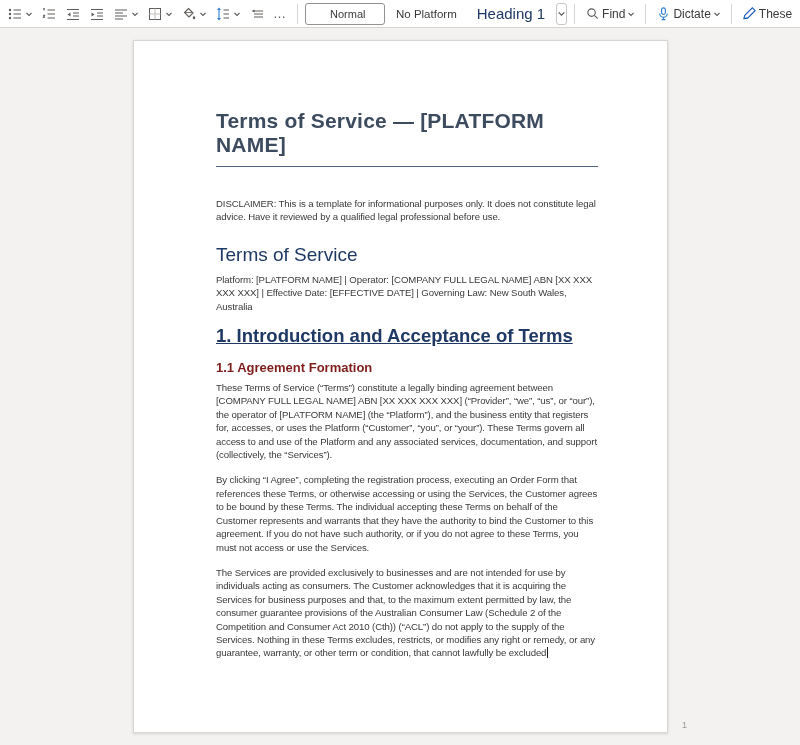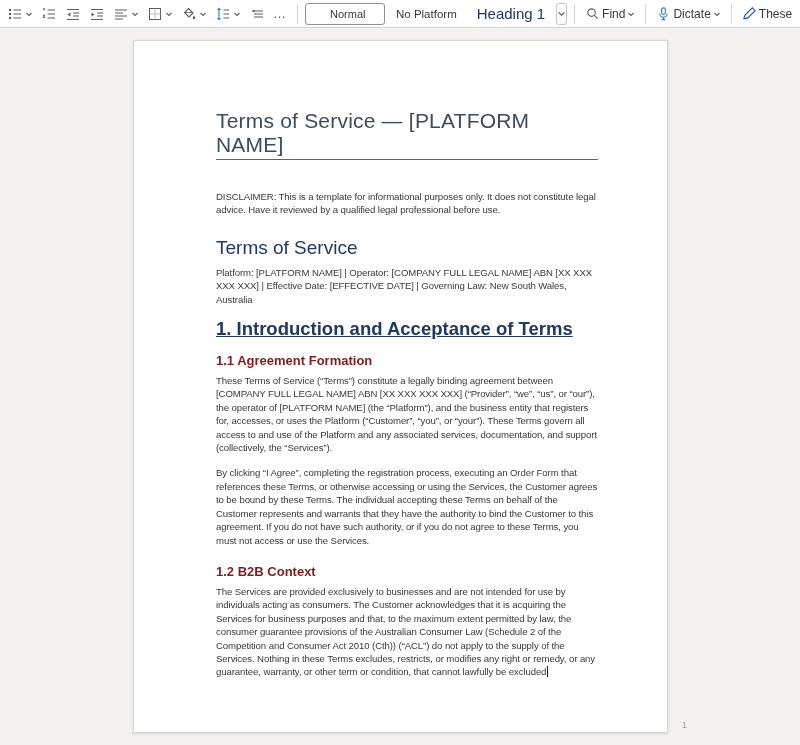--- a/index.html
+++ b/index.html
@@ -38,22 +38,22 @@
   .canvas { position:relative; width:800px; height:717px; background:#f3f2f1; }
   .page {
     position:absolute; left:133px; top:12px; width:535px; height:693px;
     background:#ffffff; border:1px solid #d8d6d4;
     box-shadow:0 1px 3px rgba(0,0,0,0.13); overflow:hidden;
     padding:68px 69px 0 82px; cursor:text;
   }
   .page-number { position:absolute; left:682px; top:692px; font-size:9px; color:#9a9a9a; }
 
   .doc-title {
-    font-size:21px; font-weight:400; color:#3d4b5e; letter-spacing:0.2px;
-    padding-bottom:2px; border-bottom:1px solid #51677f; margin-bottom:30px;
+    font-size:21px; font-weight:700; color:#3d4b5e; letter-spacing:0.2px;
+    padding-bottom:9px; border-bottom:1px solid #51677f; margin-bottom:30px;
   }
   .body-text {
     font-size:9.6px; line-height:13.4px; letter-spacing:-0.1px; color:#3a3a3a;
     margin-bottom:12px;
   }
   .disclaimer { margin-bottom:20px; }
   .doc-heading { font-size:19px; font-weight:normal; color:#1f3864; margin:0 0 7px; }
   .meta-line  { }
   .sec-heading { font-size:18.5px; font-weight:bold; color:#1f3864; margin:0 0 13px;text-decoration:underline; }
   .sub-heading { font-size:13px; font-weight:bold; color:#7f1d1d; margin:0 0 6px; }
@@ -215,20 +215,19 @@
     <div class="doc-heading">Terms of Service</div>
 
     <div class="body-text meta-line">Platform: [PLATFORM NAME] | Operator: [COMPANY FULL LEGAL NAME] ABN [XX XXX XXX XXX] | Effective Date: [EFFECTIVE DATE] | Governing Law: New South Wales, Australia</div>
 
     <div class="sec-heading">1. Introduction and Acceptance of Terms</div>
 
     <div class="sub-heading">1.1 Agreement Formation</div>
     <div class="body-text">These Terms of Service (“Terms”) constitute a legally binding agreement between [COMPANY FULL LEGAL NAME] ABN [XX XXX XXX XXX] (“Provider”, “we”, “us”, or “our”), the operator of [PLATFORM NAME] (the “Platform”), and the business entity that registers for, accesses, or uses the Platform (“Customer”, “you”, or “your”). These Terms govern all access to and use of the Platform and any associated services, documentation, and support (collectively, the “Services”).</div>
     <div class="body-text">By clicking “I Agree”, completing the registration process, executing an Order Form that references these Terms, or otherwise accessing or using the Services, the Customer agrees to be bound by these Terms. The individual accepting these Terms on behalf of the Customer represents and warrants that they have the authority to bind the Customer to this agreement. If you do not have such authority, or if you do not agree to these Terms, you must not access or use the Services.</div>
 
-    <div class="sub-heading mt">1.2 B2B Context</div>
     <div class="body-text"><span>The Services are provided exclusively to businesses and are not intended for use by individuals acting as consumers. The Customer acknowledges that it is acquiring the Services for business purposes and that, to the maximum extent permitted by law, the consumer guarantee provisions of the Australian Consumer Law (Schedule 2 of the Competition and Consumer Act 2010 (Cth)) (“ACL”) do not apply to the supply of the Services. Nothing in these Terms excludes, restricts, or modifies any right or remedy, or any guarantee, warranty, or other term or condition, that cannot lawfully be excluded</span><span class="caret"></span></div>
 
   </div>
 
   <div class="page-number">1</div>
 
 </div>
 
 </body></html>

